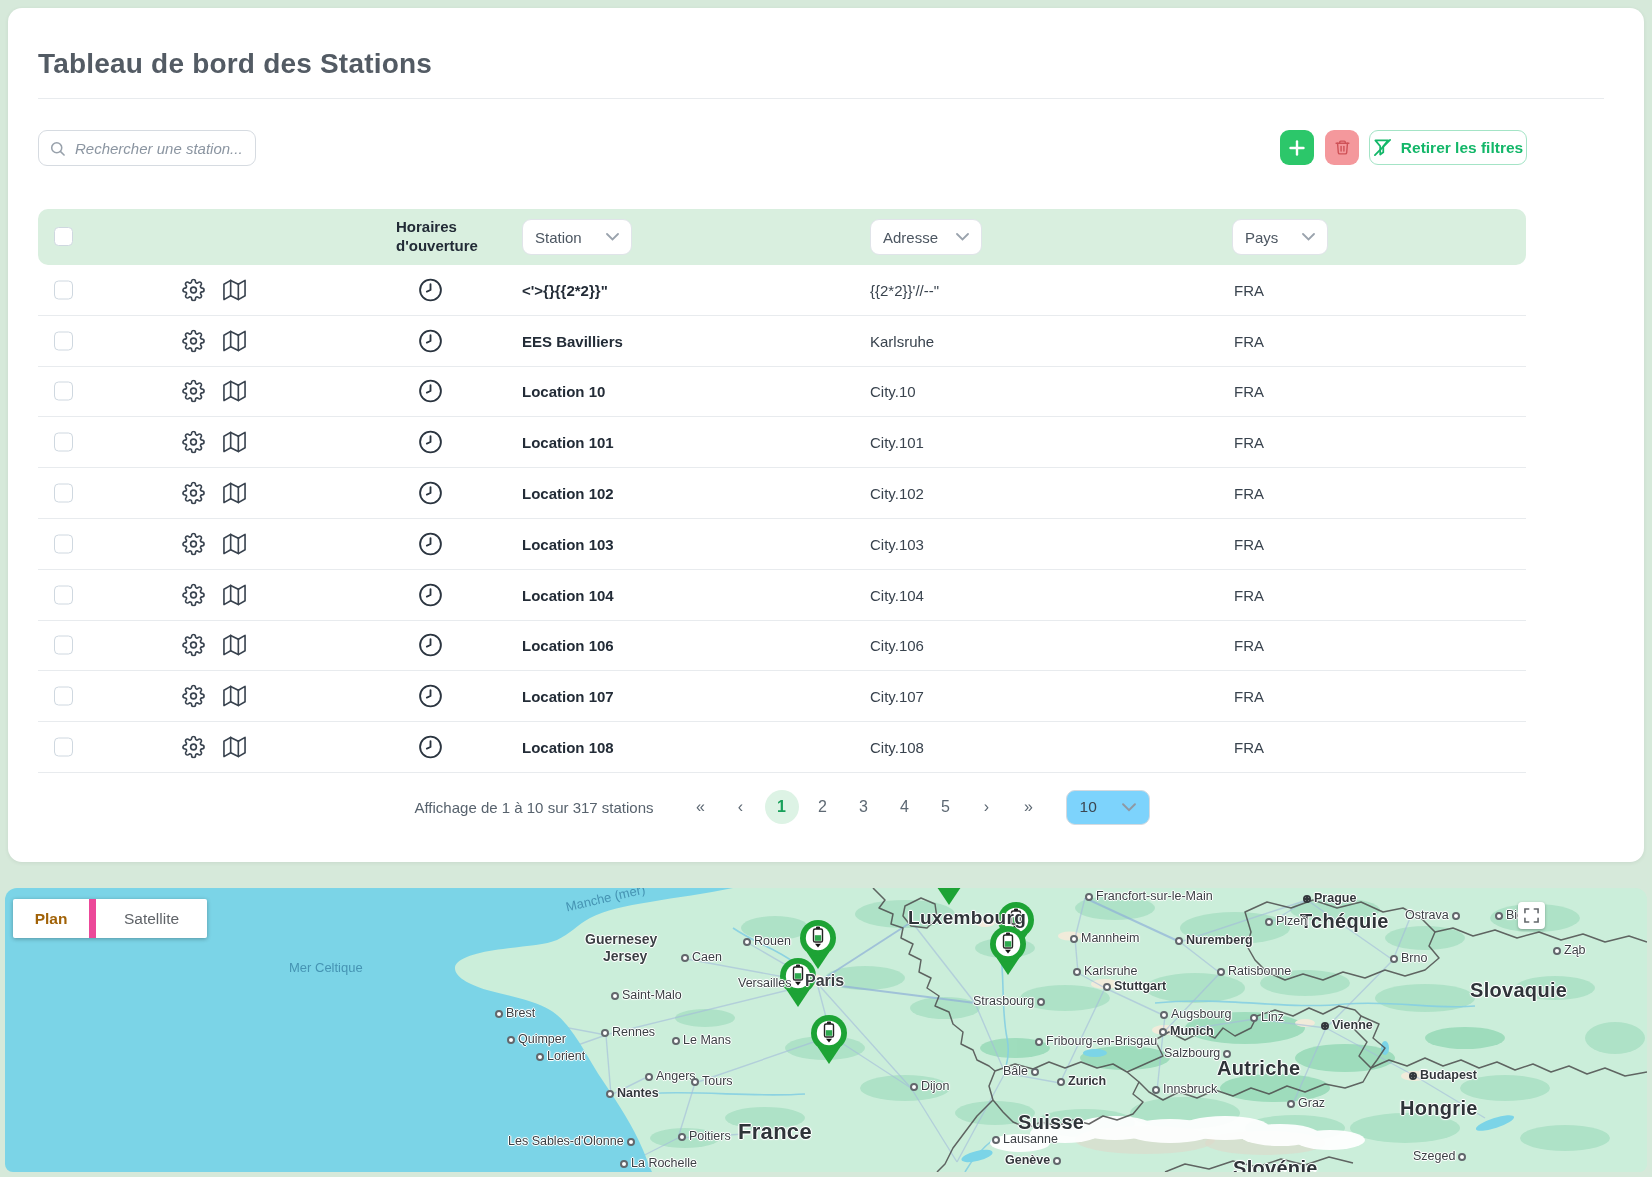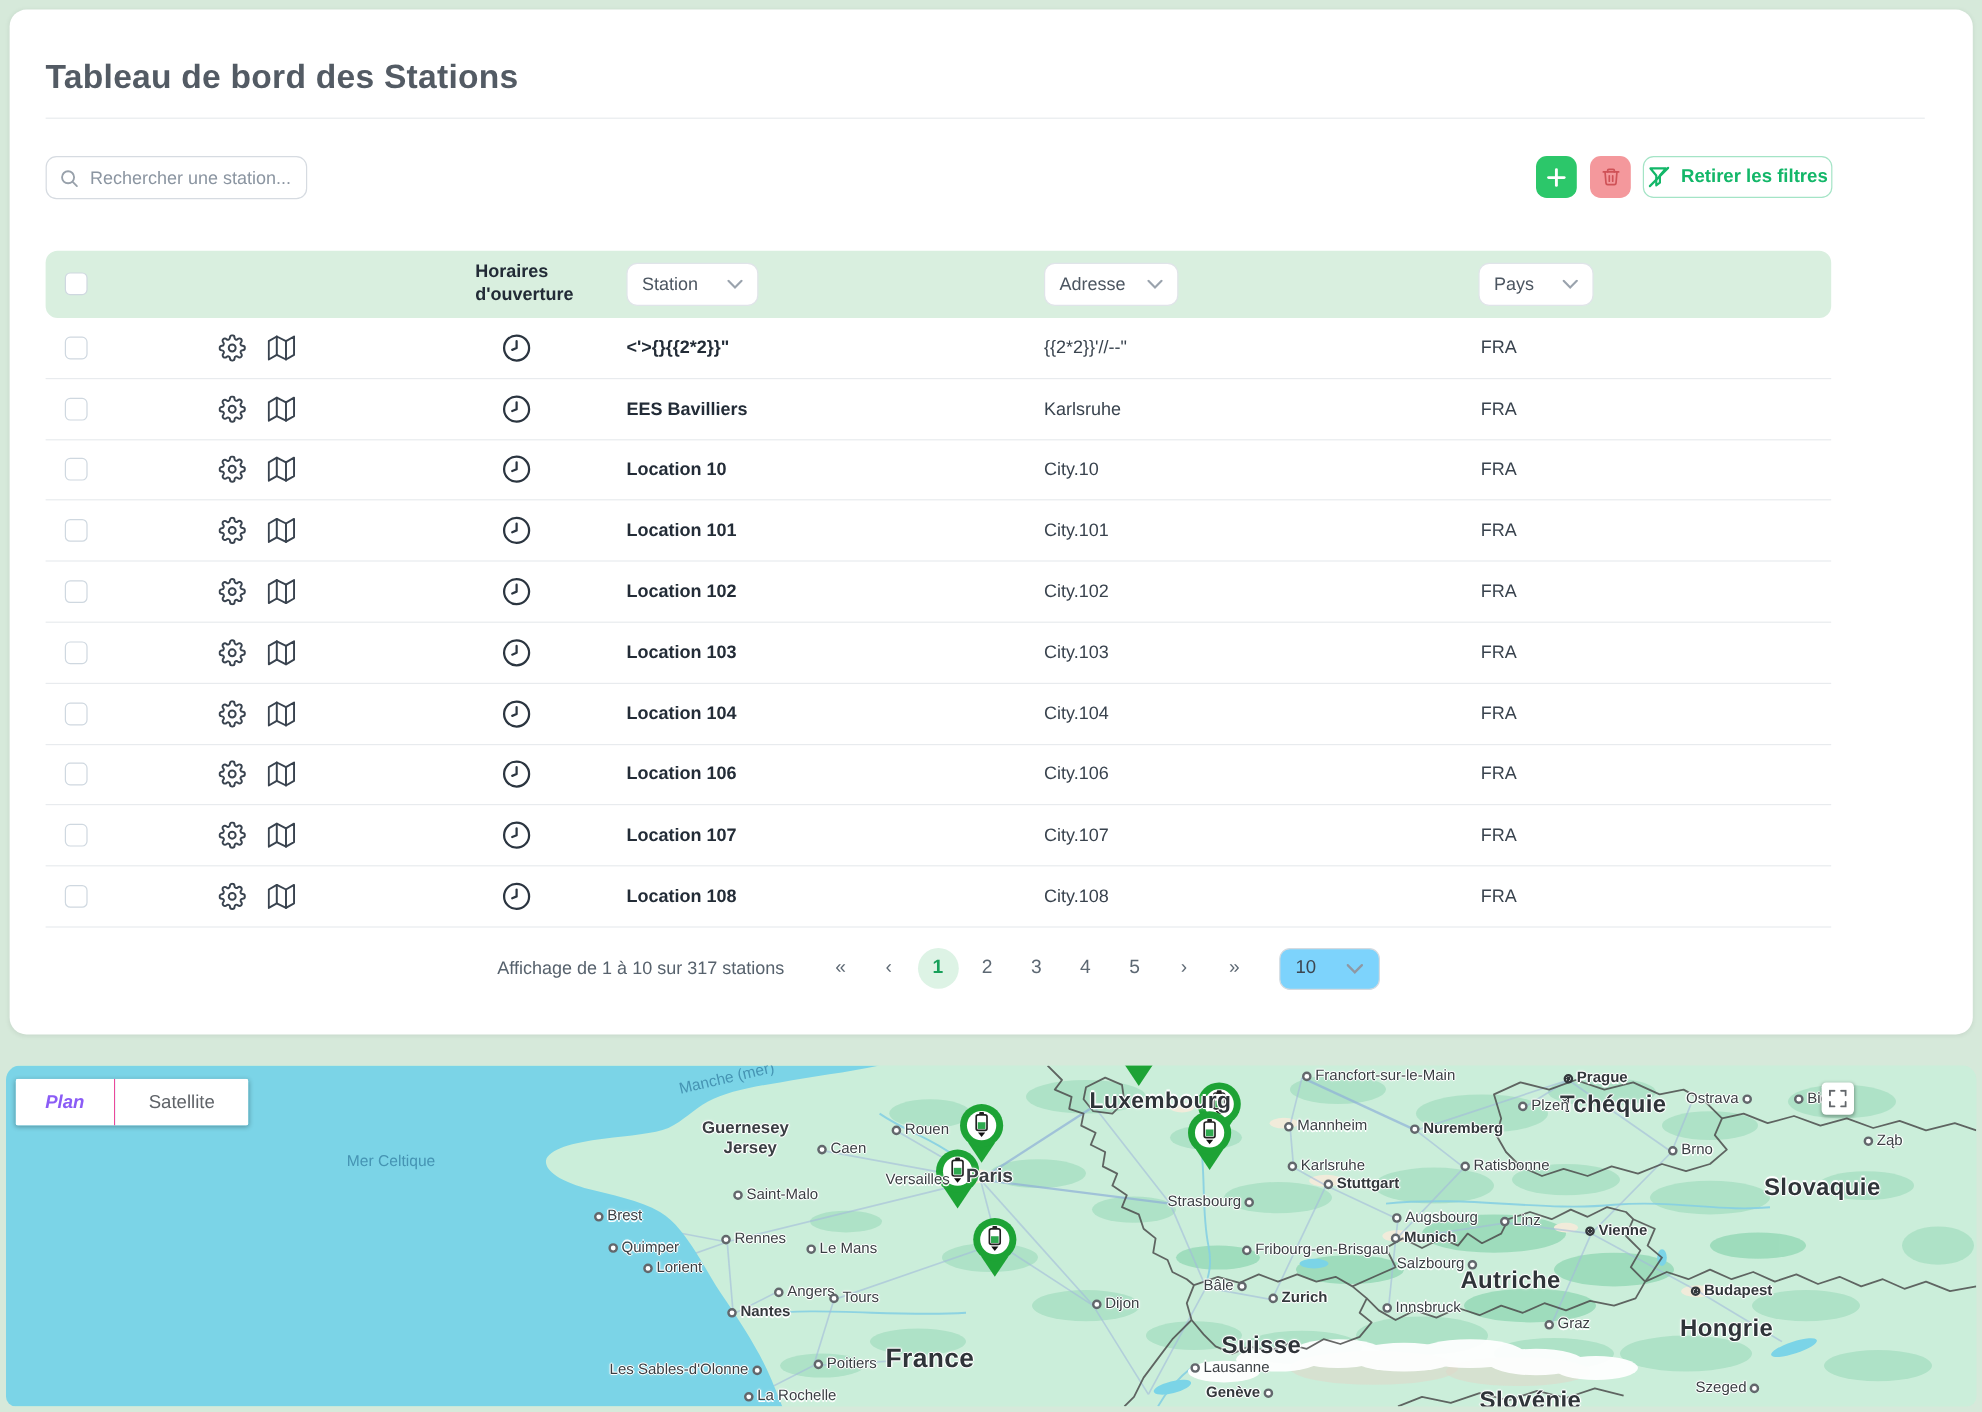--- a/index.html
+++ b/index.html
@@ -11,21 +11,21 @@
           background:#fff; border-radius:14px; box-shadow:0 1px 4px rgba(0,0,0,.07); }
   .page-title { position:absolute; left:30px; top:40px; font-size:28px; font-weight:bold;
                 color:#535b64; letter-spacing:.2px; }
   .title-divider { position:absolute; left:30px; top:90px; width:1566px; height:1px; background:#e8ebee; }
 
   
   .search-box { position:absolute; left:30px; top:122px; width:218px; height:36px;
                 border:1px solid #d6dbe1; border-radius:9px; background:#fff;
                 display:flex; align-items:center; padding:0 10px; gap:9px; }
   .search-box input { border:none; outline:none; flex:1; font-size:15px; color:#3c4650;
-                      font-family:inherit; background:transparent; }
+                      font-family:inherit; background:transparent;font-style:italic; }
   .search-box input::placeholder { color:#8b95a1; }
   .btn { position:absolute; top:122px; height:35px; border-radius:9px; border:none; cursor:pointer;
          display:flex; align-items:center; justify-content:center; }
   .btn-add   { left:1272px; width:34px; background:#2cc76a; }
   .btn-trash { left:1317px; width:34px; background:#f4989c; }
   .btn-clear { left:1361px; width:158px; background:#fff; border:1.5px solid #a4e4c6;
                gap:9px; font-size:15.5px; font-weight:bold; color:#13b769; font-family:inherit; }
 
   
   .thead { position:absolute; left:30px; top:201px; width:1488px; height:56px;
@@ -84,21 +84,21 @@
   .mlabel.rot { transform:translateY(-50%) rotate(-13deg); }
   .mdot { display:inline-block; width:8px; height:8px; border:2px solid #62676c; background:#fff;
           border-radius:50%; vertical-align:-1px; }
   .mdot.l { margin-right:3px; } .mdot.r { margin-left:3px; }
   .mdot.cap { border-color:#33383c; background:radial-gradient(circle,#33383c 0 1.6px,#fff 1.7px); }
 
   .map-ctrl { position:absolute; left:8px; top:11px; height:39px; display:flex; z-index:5;
               box-shadow:0 1px 4px rgba(0,0,0,.3); border-radius:2px; overflow:hidden; }
   .map-ctrl .seg { height:100%; background:#fff; display:flex; align-items:center; justify-content:center;
                    font-size:15.5px; cursor:pointer; }
-  .seg-plan { width:83px; font-weight:bold; color:#8b5cf6; border-right:1px solid #ec4899;font-style:italic; }
+  .seg-plan { width:83px; font-weight:bold; color:#a16207; border-right:7px solid #ec4899; }
   .seg-sat  { width:111px; color:#5f6368; }
   .fs-btn { position:absolute; left:1513px; top:14px; width:27px; height:27px; background:#fff;
             border-radius:4px; box-shadow:0 1px 3px rgba(0,0,0,.3); display:flex; align-items:center;
             justify-content:center; cursor:pointer; z-index:5; }
 </style>
 </head>
 <body>
 
 <div class="card">
   <div class="page-title">Tableau de bord des Stations</div>

